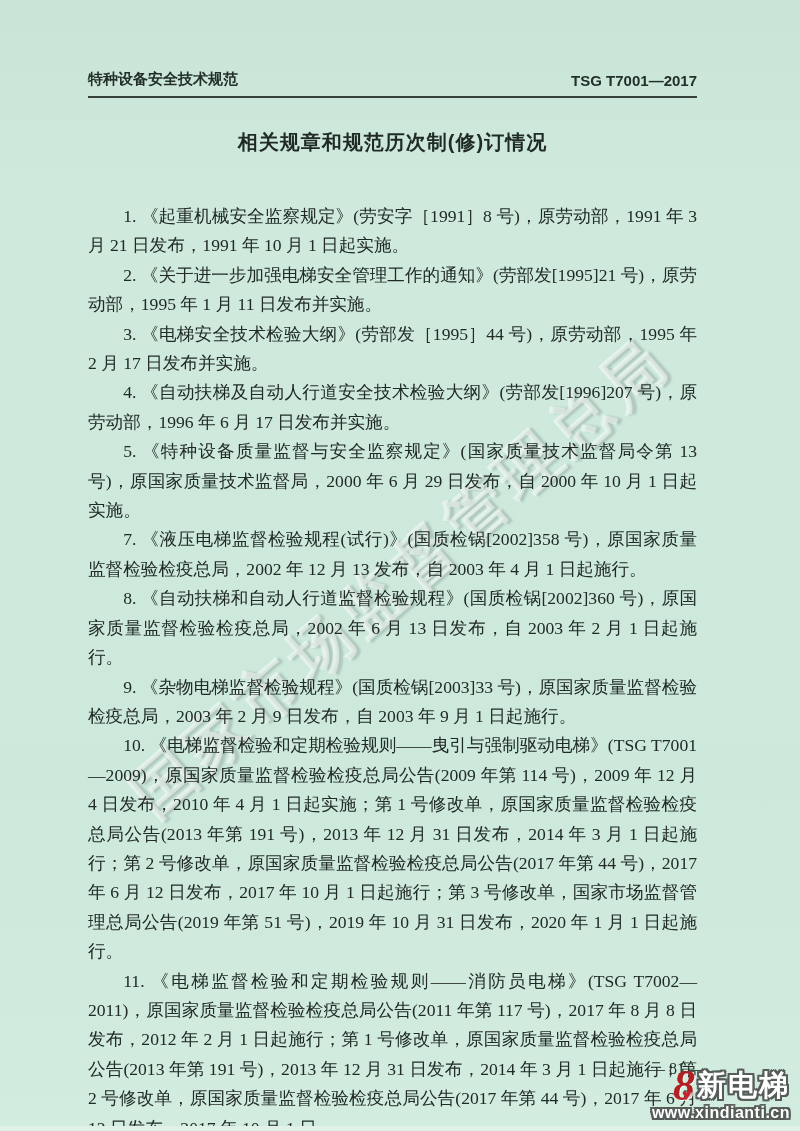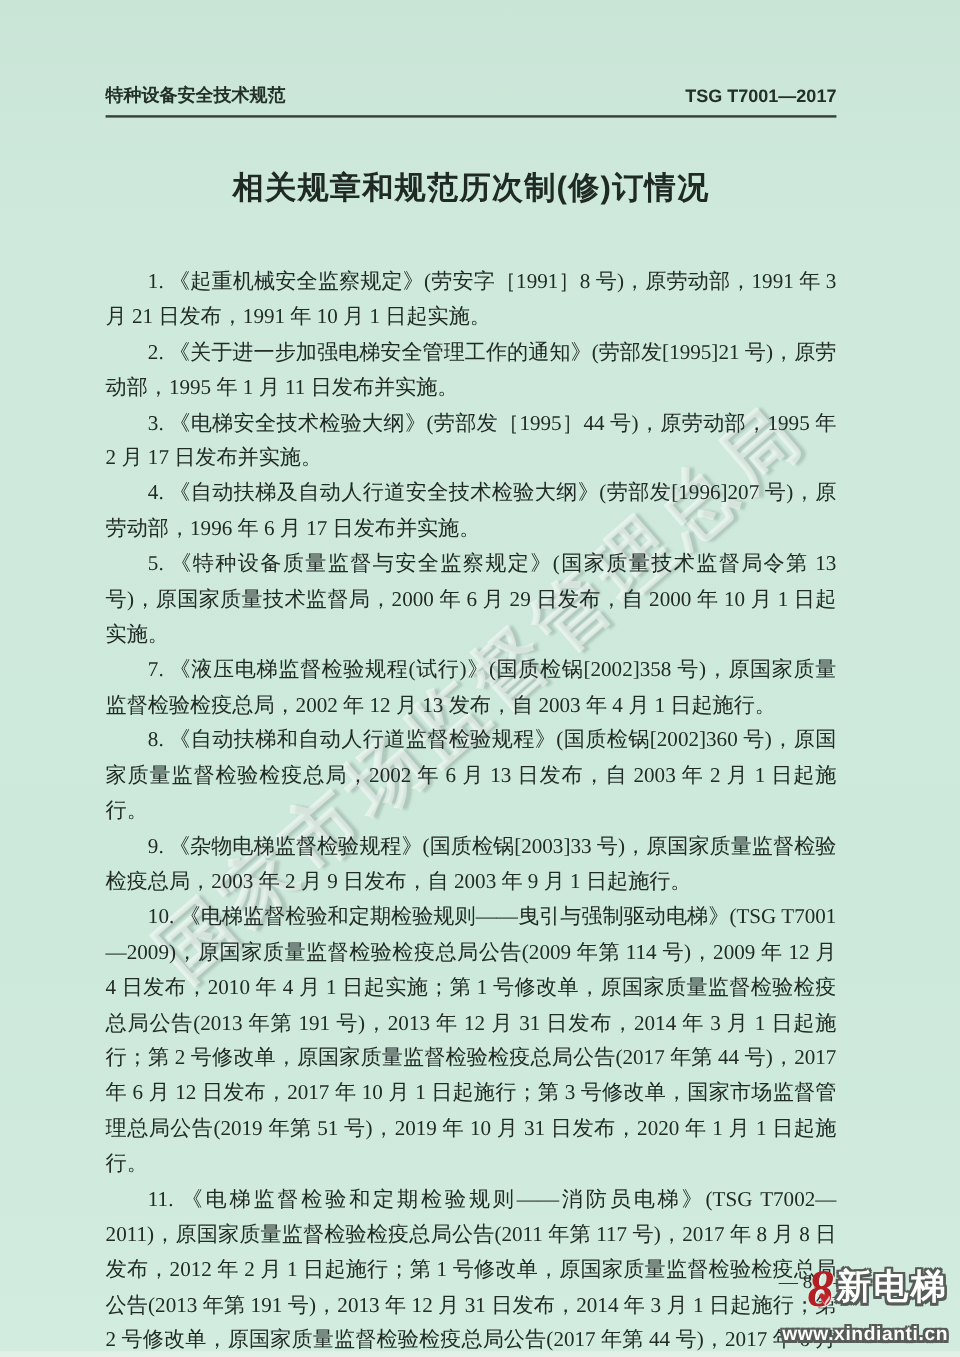--- a/index.html
+++ b/index.html
@@ -19,25 +19,25 @@
     box-sizing:border-box;
   }
   .header{
     display:flex;justify-content:space-between;align-items:flex-end;
     font-family:"Liberation Sans", sans-serif;
     font-weight:bold;font-size:15px;color:#23302a;
     border-bottom:2px solid #34403a;
     padding-bottom:7px;
   }
   .doc-title{
-    margin-top:41px;
+    margin-top:31px;
     text-align:center;
     font-family:"Liberation Sans", sans-serif;
     font-weight:bold;
-    font-size:26px;
+    font-size:20px;
     letter-spacing:1px;
     color:#1f2a24;
   }
   .body-text{
     margin-top:46px;
     font-size:17.6px;
     line-height:29.4px;
     text-align:justify;
     color:#212b26;
   }
@@ -92,21 +92,21 @@
     color:#c3252a;
   }
   .logo-brand{
     font-size:29px;
     font-weight:bold;
     color:#ffffff;
     letter-spacing:2px;
     text-shadow:-2px -2px 0 #565c58, 2px -2px 0 #565c58, -2px 2px 0 #565c58, 2px 2px 0 #565c58, 0 2px 0 #565c58, 2px 0 0 #565c58, 0 -2px 0 #565c58, -2px 0 0 #565c58;
   }
   .logo-url{
-    margin-top:13px;
+    margin-top:1px;
     font-size:16px;
     font-weight:bold;
     color:#ffffff;
     letter-spacing:0.5px;
     text-shadow:-2px -2px 0 #565c58, 2px -2px 0 #565c58, -2px 2px 0 #565c58, 2px 2px 0 #565c58, 0 2px 0 #565c58, 2px 0 0 #565c58, 0 -2px 0 #565c58, -2px 0 0 #565c58;
   }
   .bottom-strip{
     position:absolute;
     left:0;bottom:0;width:100%;height:5px;
     background:#e1f1e8;

